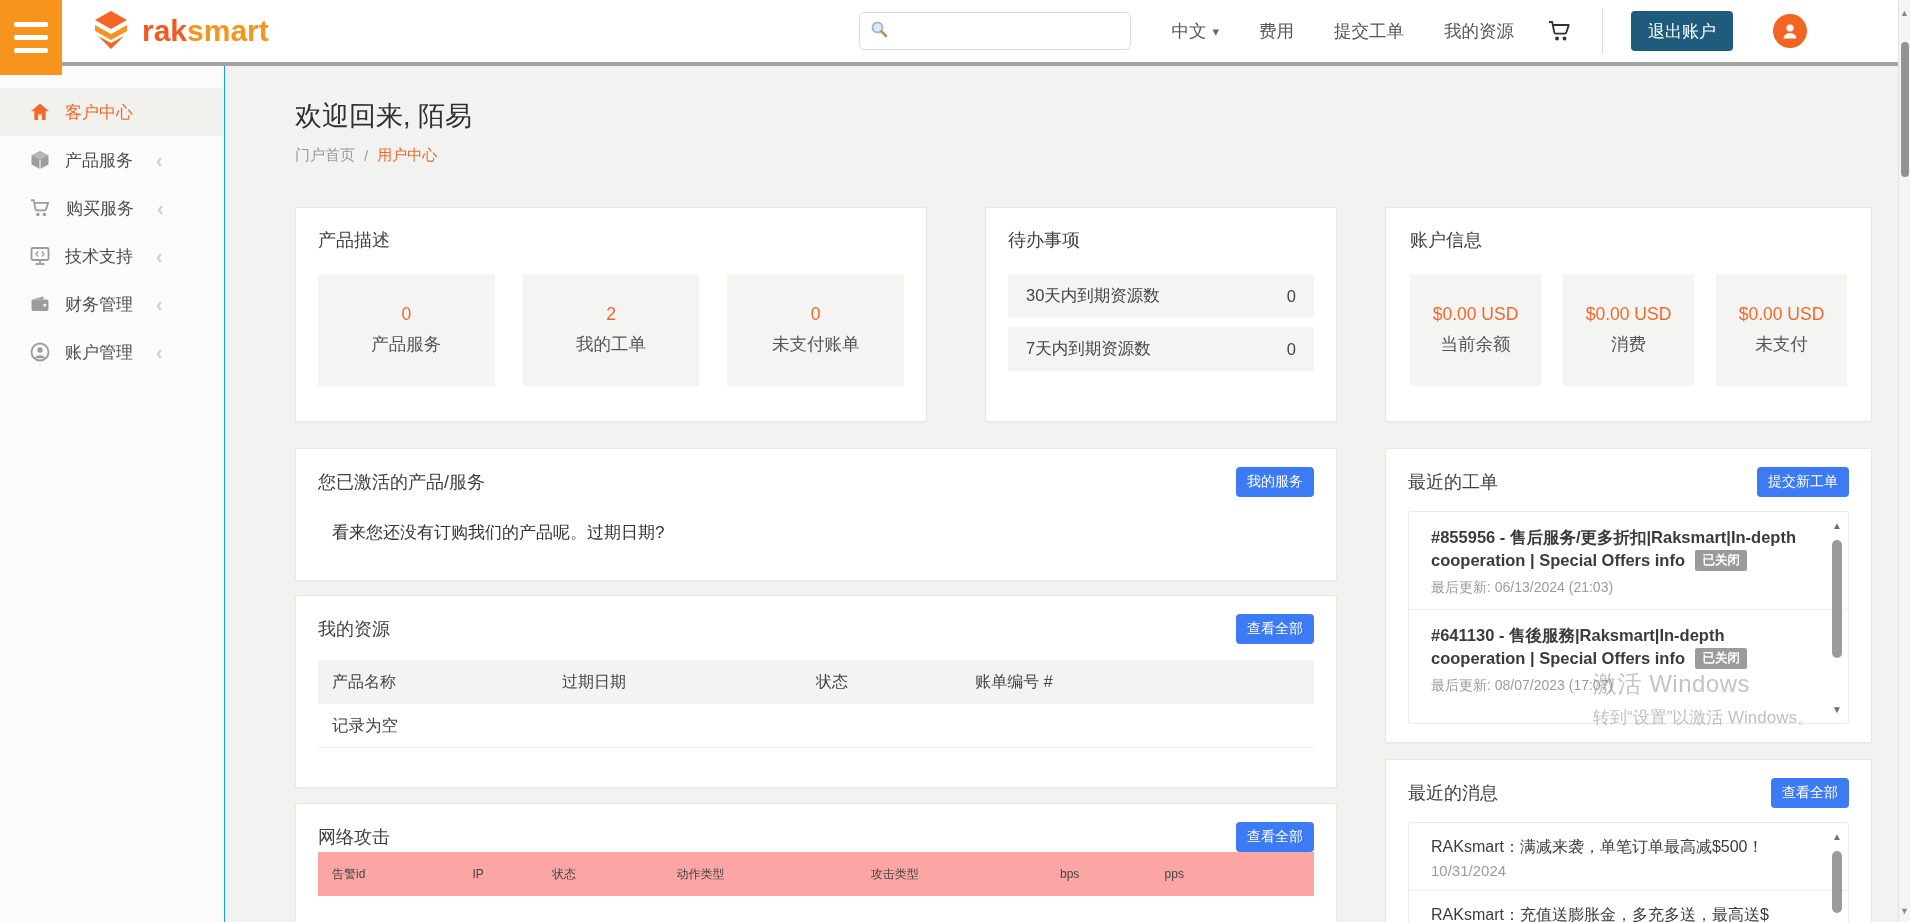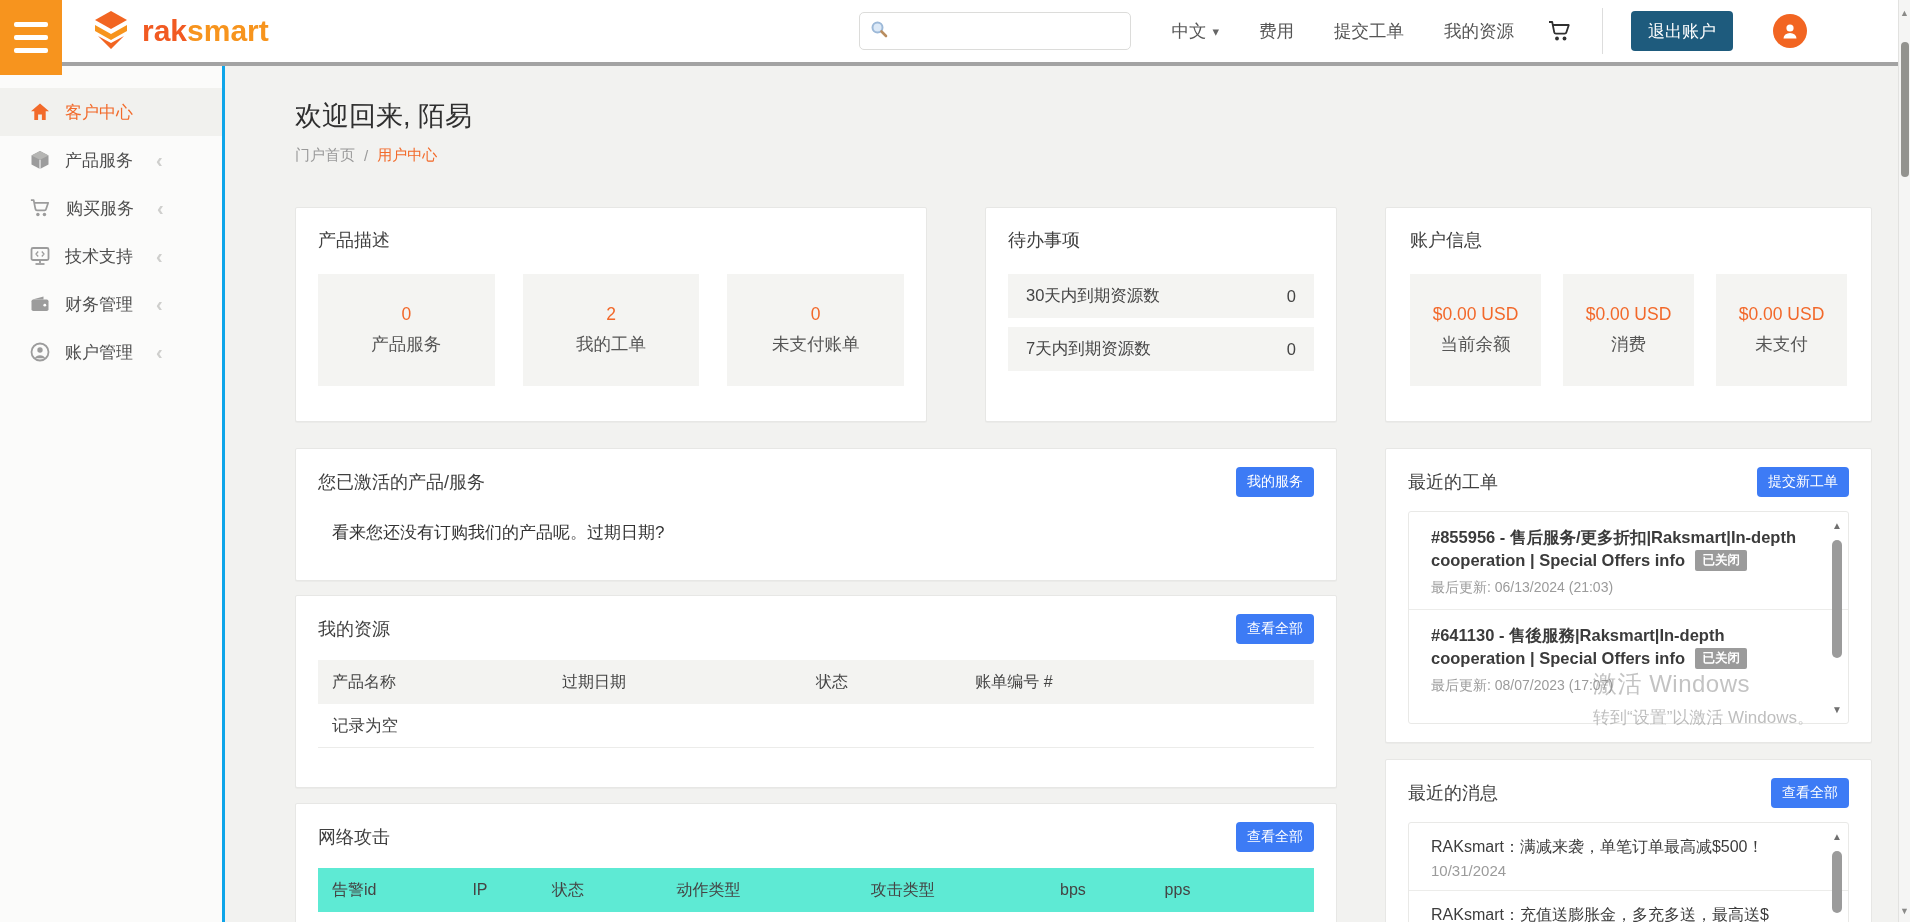--- a/index.html
+++ b/index.html
@@ -51,21 +51,21 @@
     background:#f5f5f4; border-left:1px solid #e2e2e0; z-index:60;
   }
   .page-scrollbar .arr { position:absolute; left:0; width:100%; text-align:center; font-size:9px; color:#8a8a88; }
   .page-scrollbar .arr.up { top:8px; }
   .page-scrollbar .arr.down { bottom:6px; }
   .page-scrollbar .thumb { position:absolute; top:42px; left:2px; width:8px; height:135px; background:#93938f; border-radius:4px; }
 
   
   .sidebar {
     position:absolute; top:66px; left:0; bottom:0; width:225px;
-    background:#fbfbfa; border-right:3px solid #0ea5e9; padding-top:22px; z-index:5;
+    background:#fbfbfa; border-right:1px solid #0ea5e9; padding-top:22px; z-index:5;
   }
   .side-item {
     height:48px; display:flex; align-items:center; padding-left:30px; gap:15px;
     font-size:17px; font-weight:500; color:#4d4d4d; cursor:pointer;
   }
   .side-item .sub-chevron { color:#cfcfcd; font-size:20px; font-weight:bold; margin-left:8px; line-height:1; }
   .side-item.active { background:#f1f1ee; color:#f26a2a; }
   .side-item svg { flex:0 0 auto; }
 
   
@@ -121,22 +121,22 @@
     grid-template-columns:24.5% 25.5% 16% 34%; align-items:center; font-size:16px; color:#444;
   }
   .res-table-head .cell:first-child, .atk-table-head .cell:first-child { padding-left:14px; }
   .res-empty {
     height:44px; display:flex; align-items:center; padding-left:14px;
     border-bottom:1px solid #ececea; font-size:16.5px; color:#444;
   }
 
   .card-attacks { height:175px; padding:18px 22px; }
   .atk-table-head {
-    margin-top:16px; background:#5eead4; height:44px; display:grid;
-    grid-template-columns:15.5% 8% 12.5% 19.5% 19% 10.5% 15%; align-items:center; font-size:16px; color:#444;
+    background:#fca5a5; height:44px; display:grid;
+    grid-template-columns:15.5% 8% 12.5% 19.5% 19% 10.5% 15%; align-items:center; font-size:12px; color:#444;
   }
 
   .card-tickets { height:295px; padding:18px 22px; margin-bottom:16px; }
   .inner-list { margin-top:14px; border:1px solid #e9e9e7; border-radius:3px; position:relative; }
   .tickets-list { height:213px; }
   .ticket-item { padding:14px 48px 12px 22px; cursor:pointer; }
   .ticket-item + .ticket-item { border-top:1px solid #ececea; }
   .ticket-title { font-size:16.5px; font-weight:bold; color:#3b3b3b; line-height:1.4; }
   .badge {
     display:inline-block; background:#9b9b9b; color:#fff; font-size:12.5px; font-weight:600;

